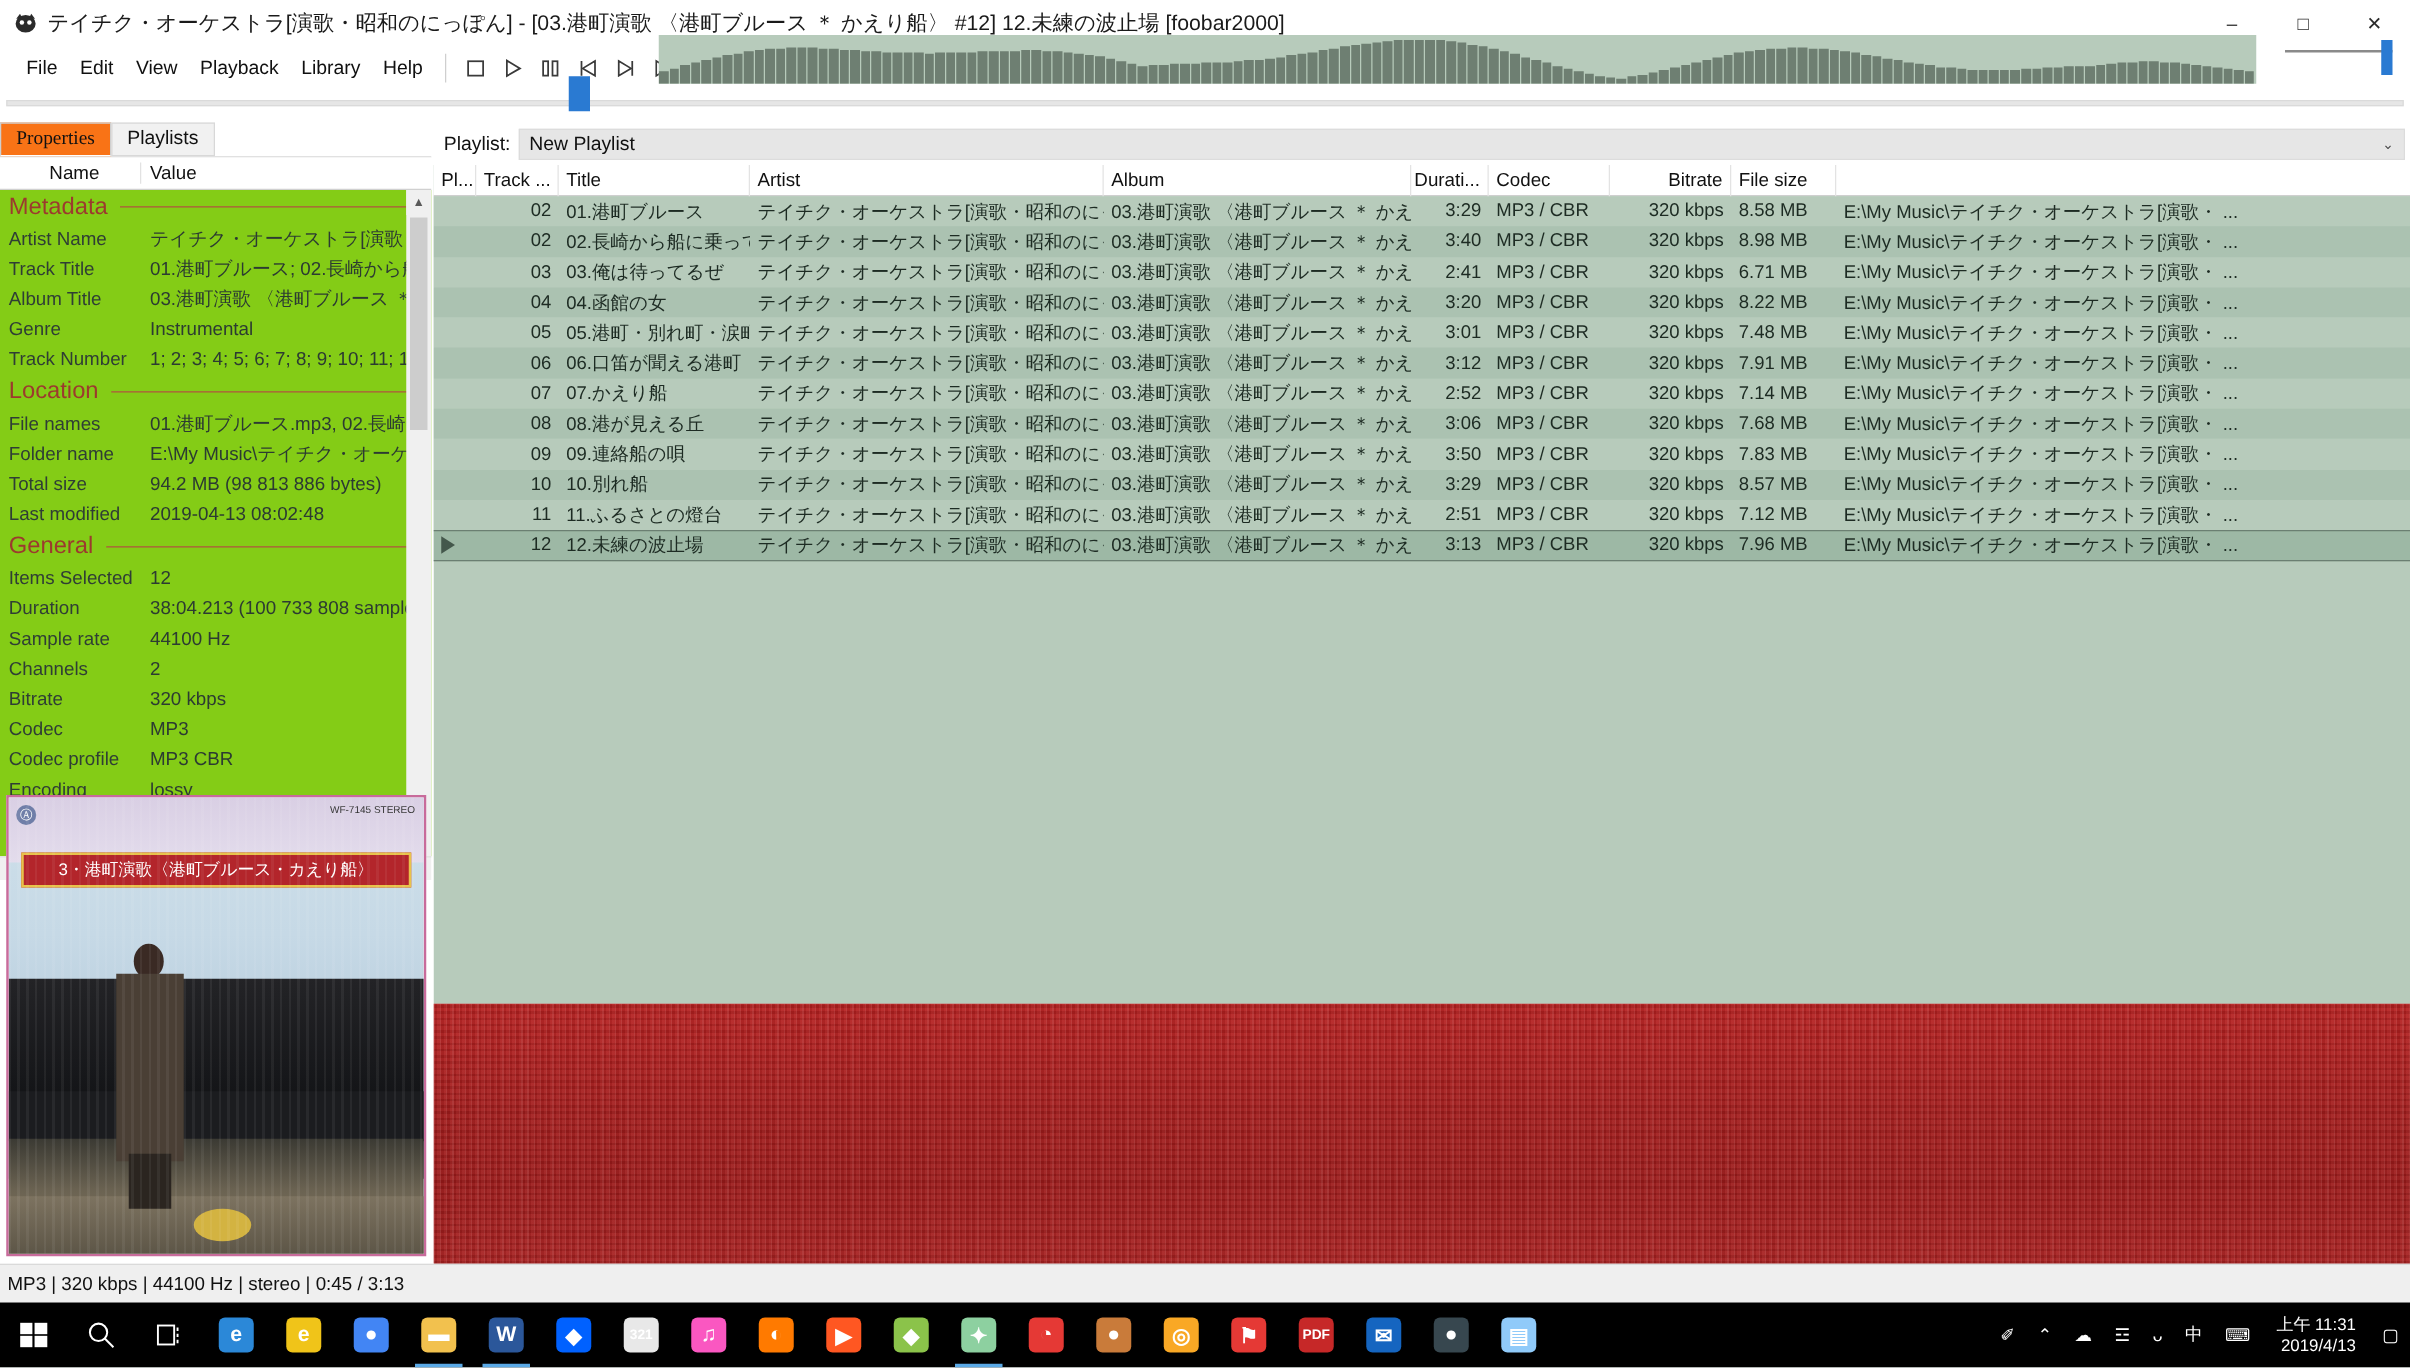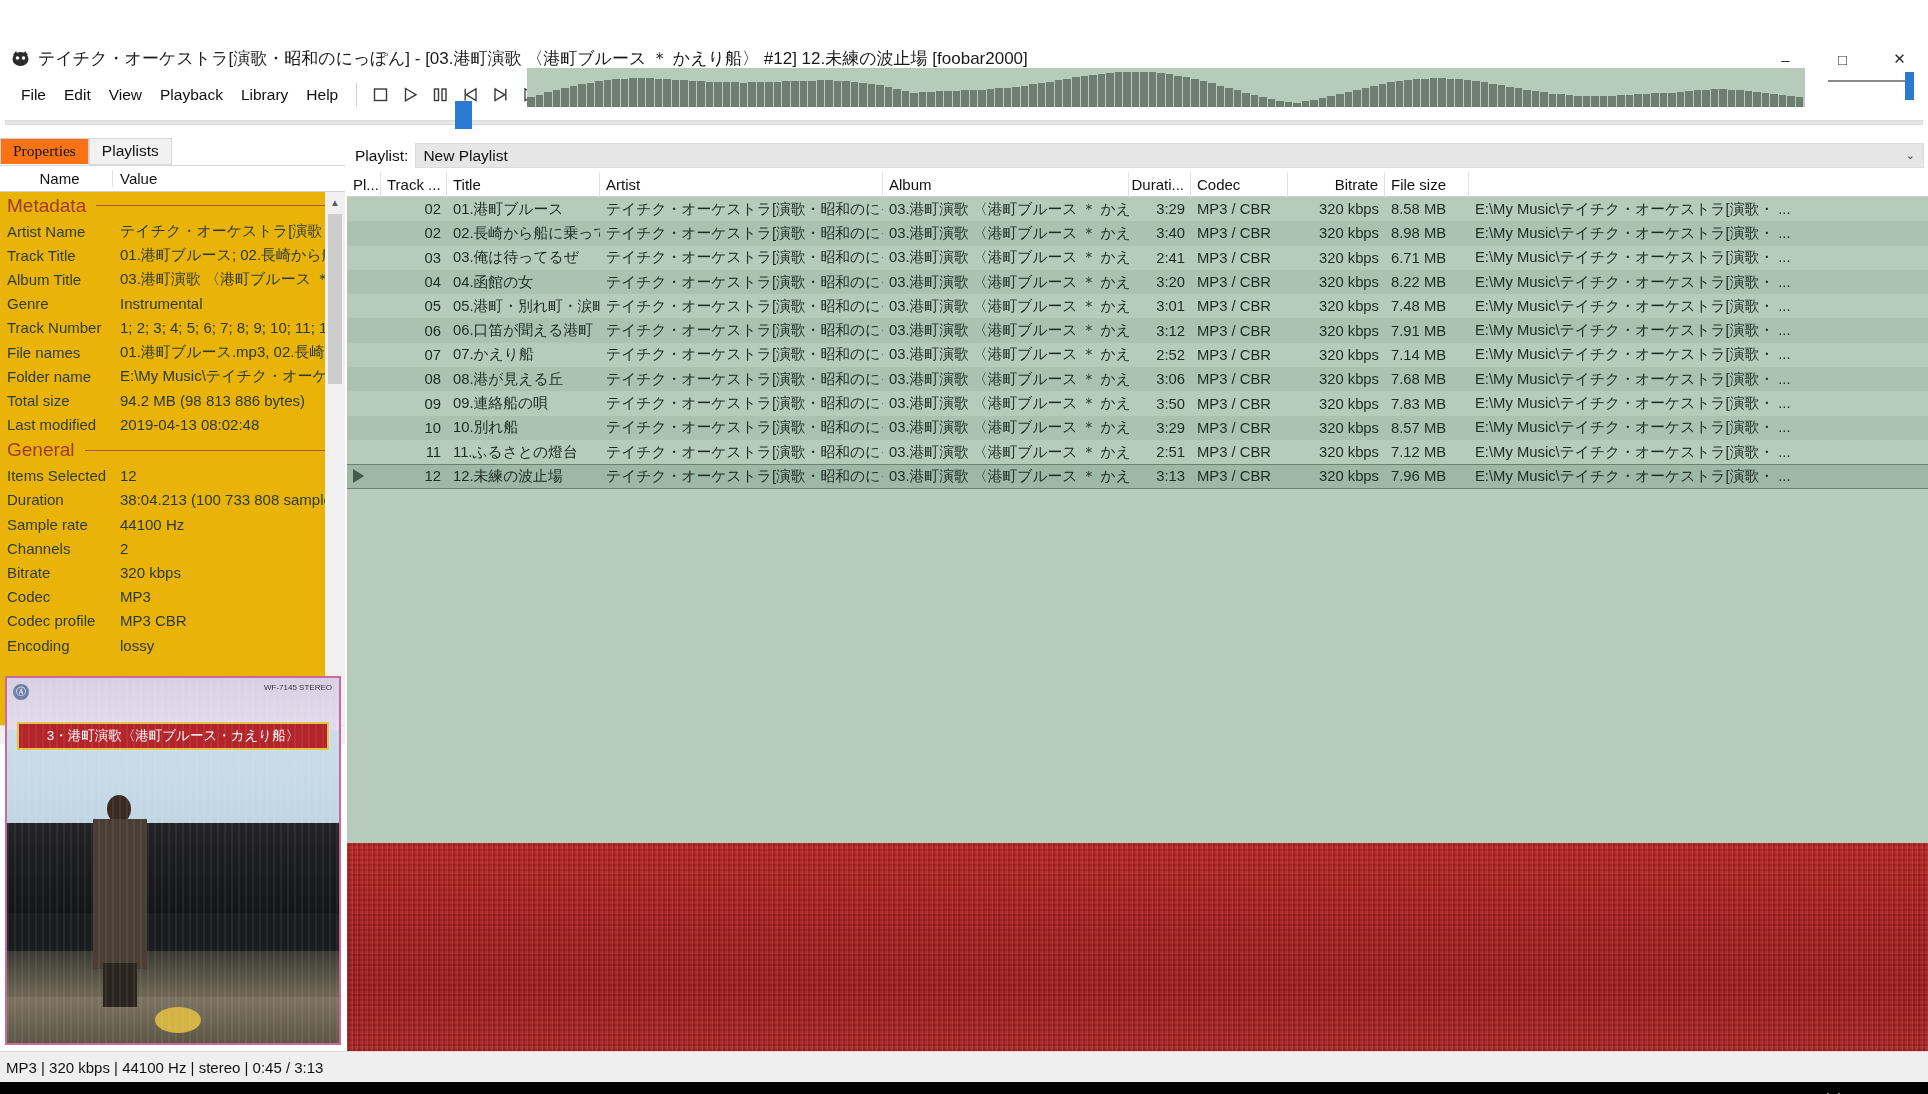--- a/index.html
+++ b/index.html
@@ -7,21 +7,20 @@
     margin: 0; padding: 0;
     width: 1928px; height: 1094px;
     overflow: hidden;
     font-family: "Liberation Sans", sans-serif;
     background: #ffffff;
   }
   .app {
     position: relative;
     width: 1928px; height: 952px;
     background: #ffffff;
-    margin-top: 40px;
   }
 
   
   .titlebar {
     position: absolute; left: 0; top: 0; width: 1928px; height: 38px;
     background: #ffffff;
     display: flex; align-items: center;
     border-bottom: 1px solid #ffffff;
   }
   .title-icon {
@@ -112,21 +111,21 @@
 
   .prop-header {
     display: flex; height: 26px; align-items: center;
     background: #ffffff; border-bottom: 1px solid #d0d0d0;
     font-size: 15px; color: #111;
   }
   .prop-header .col-name { width: 113px; padding-left: 7px; border-right: 1px solid #e2e2e2; text-align: center; }
   .prop-header .col-value { flex: 1; padding-left: 7px; }
 
   .prop-body {
-    position: relative; width: 345px; height: 533px; background: #eab308;
+    position: relative; width: 345px; height: 533px; background: #84cc16;
     overflow: hidden;
   }
   .prop-row {
     display: flex; height: 24.2px; align-items: center; font-size: 15px; color: #23322a;
   }
   .prop-row .k { width: 113px; padding-left: 7px; color: #2f3e35; white-space: nowrap; }
   .prop-row .v { flex: 1; padding-left: 7px; color: #2c3b32; white-space: nowrap; overflow: hidden; }
   .prop-section {
     display: flex; align-items: center; height: 27px; padding-left: 7px;
   }
@@ -584,20 +583,24 @@
             <div class="v">03.港町演歌 〈港町ブルース ＊</div>
           </div>
           <div class="prop-row">
             <div class="k">Genre</div>
             <div class="v">Instrumental</div>
           </div>
           <div class="prop-row">
             <div class="k">Track Number</div>
             <div class="v">1; 2; 3; 4; 5; 6; 7; 8; 9; 10; 11; 12</div>
           </div>
+          <div class="prop-section">
+            <span class="sname">Location</span>
+            <span class="sline"></span>
+          </div>
           <div class="prop-row">
             <div class="k">File names</div>
             <div class="v">01.港町ブルース.mp3, 02.長崎</div>
           </div>
           <div class="prop-row">
             <div class="k">Folder name</div>
             <div class="v">E:\My Music\テイチク・オーケ</div>
           </div>
           <div class="prop-row">
             <div class="k">Total size</div>

